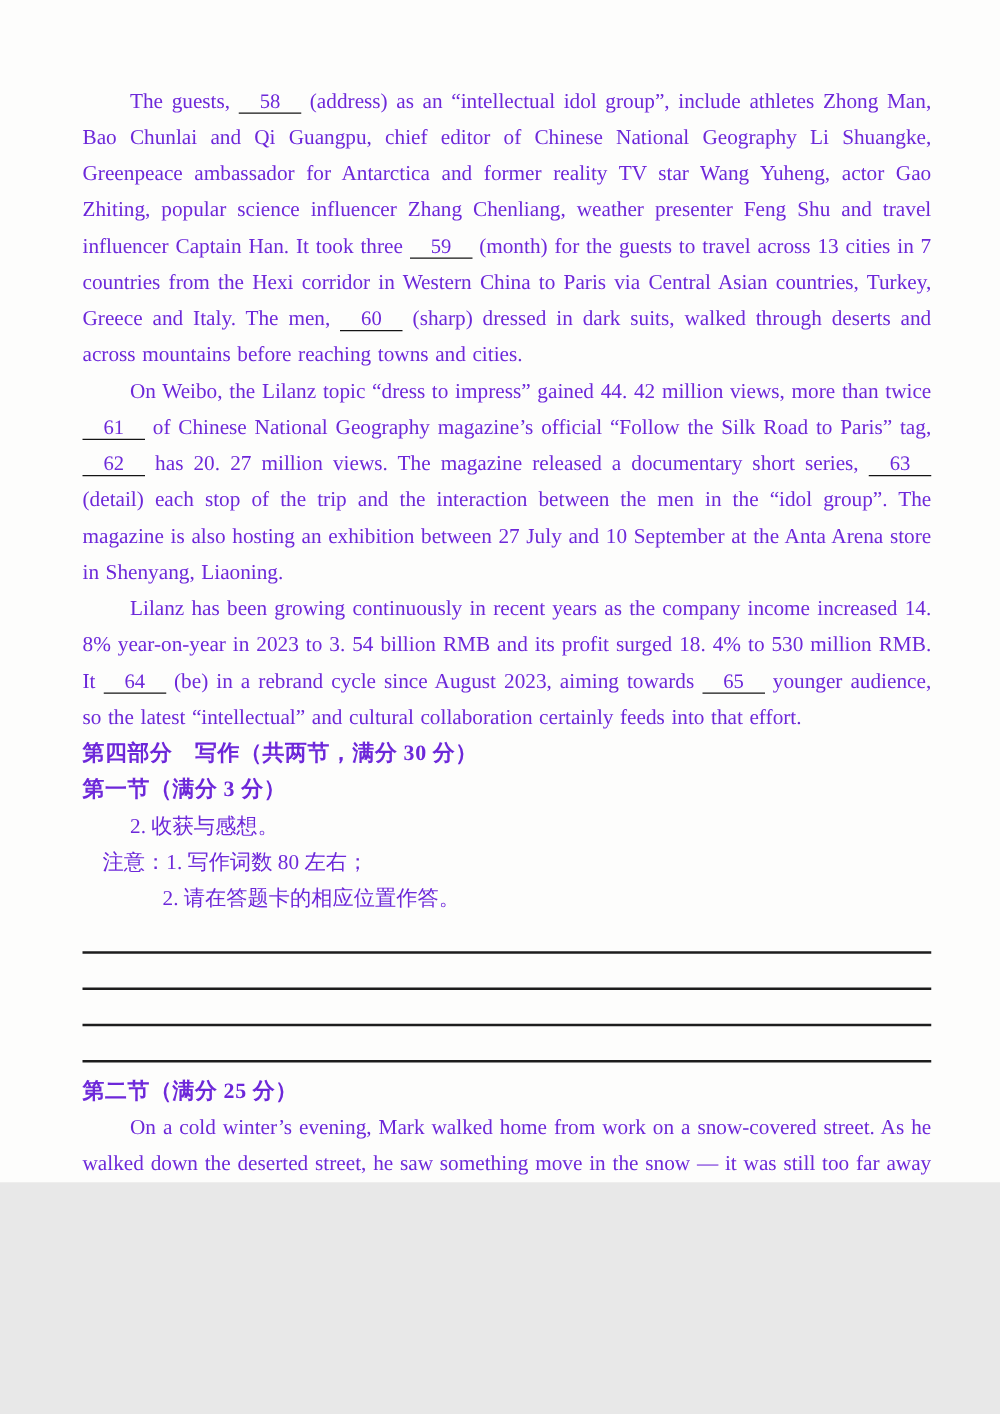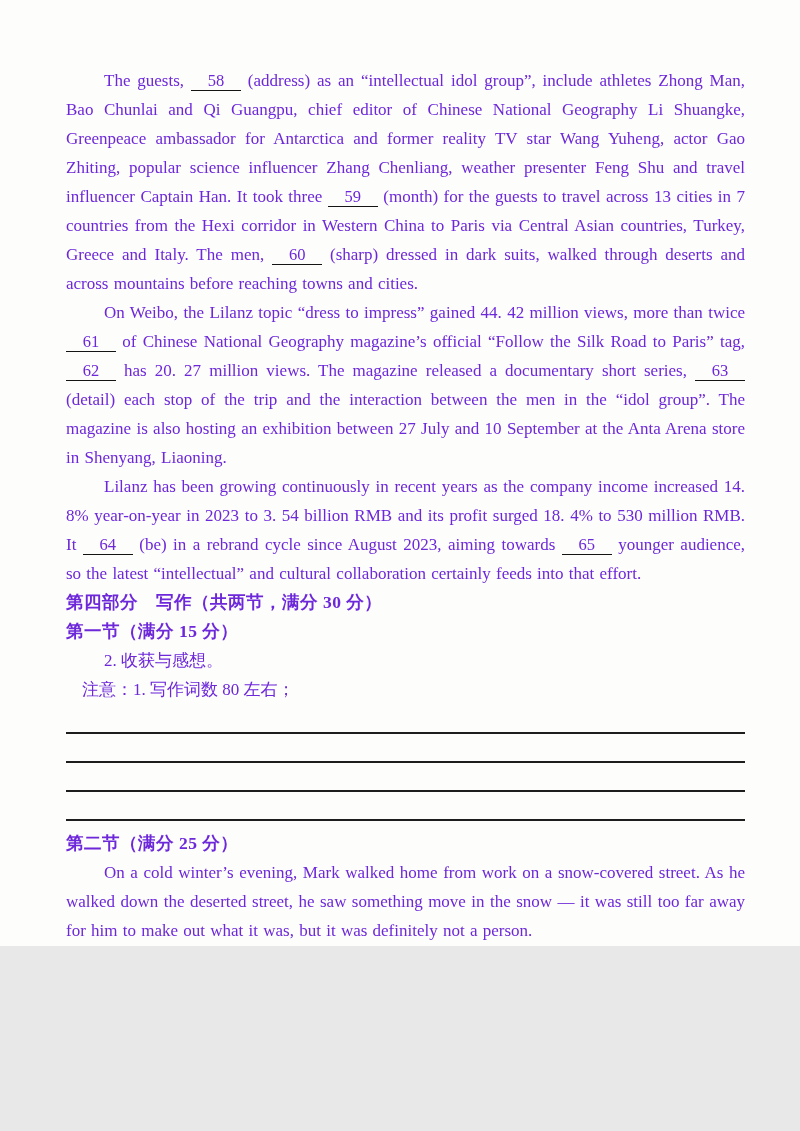--- a/index.html
+++ b/index.html
@@ -84,28 +84,29 @@
 <div class="sheet">
 
   <p class="en">The guests, <span class="blank">58</span> (address) as an “intellectual idol group”, include athletes Zhong Man, Bao Chunlai and Qi Guangpu, chief editor of Chinese National Geography Li Shuangke, Greenpeace ambassador for Antarctica and former reality TV star Wang Yuheng, actor Gao Zhiting, popular science influencer Zhang Chenliang, weather presenter Feng Shu and travel influencer Captain Han. It took three <span class="blank">59</span> (month) for the guests to travel across 13 cities in 7 countries from the Hexi corridor in Western China to Paris via Central Asian countries, Turkey, Greece and Italy. The men, <span class="blank">60</span> (sharp) dressed in dark suits, walked through deserts and across mountains before reaching towns and cities.</p>
 
   <p class="en">On Weibo, the Lilanz topic “dress to impress” gained 44. 42 million views, more than twice <span class="blank">61</span> of Chinese National Geography magazine’s official “Follow the Silk Road to Paris” tag, <span class="blank">62</span> has 20. 27 million views. The magazine released a documentary short series, <span class="blank">63</span> (detail) each stop of the trip and the interaction between the men in the “idol group”. The magazine is also hosting an exhibition between 27 July and 10 September at the Anta Arena store in Shenyang, Liaoning.</p>
 
   <p class="en">Lilanz has been growing continuously in recent years as the company income increased 14. 8% year-on-year in 2023 to 3. 54 billion RMB and its profit surged 18. 4% to 530 million RMB. It <span class="blank">64</span> (be) in a rebrand cycle since August 2023, aiming towards <span class="blank">65</span> younger audience, so the latest “intellectual” and cultural collaboration certainly feeds into that effort.</p>
 
   <p class="zh heading">第四部分　写作（共两节，满分 30 分）</p>
 
-  <p class="zh heading">第一节（满分 15 分）</p>
+  <p class="zh heading">第一节（满分 3 分）</p>
 
 
 
   <p class="zh list-item">2. 收获与感想。</p>
 
   <p class="zh note-row">注意：1. 写作词数 80 左右；</p>
 
+  <p class="zh note-row2">2. 请在答题卡的相应位置作答。</p>
 
   <div class="answer-lines">
     <div class="answer-line"></div>
     <div class="answer-line"></div>
     <div class="answer-line"></div>
     <div class="answer-line"></div>
   </div>
 
   <p class="zh heading sec2-heading">第二节（满分 25 分）</p>
 

